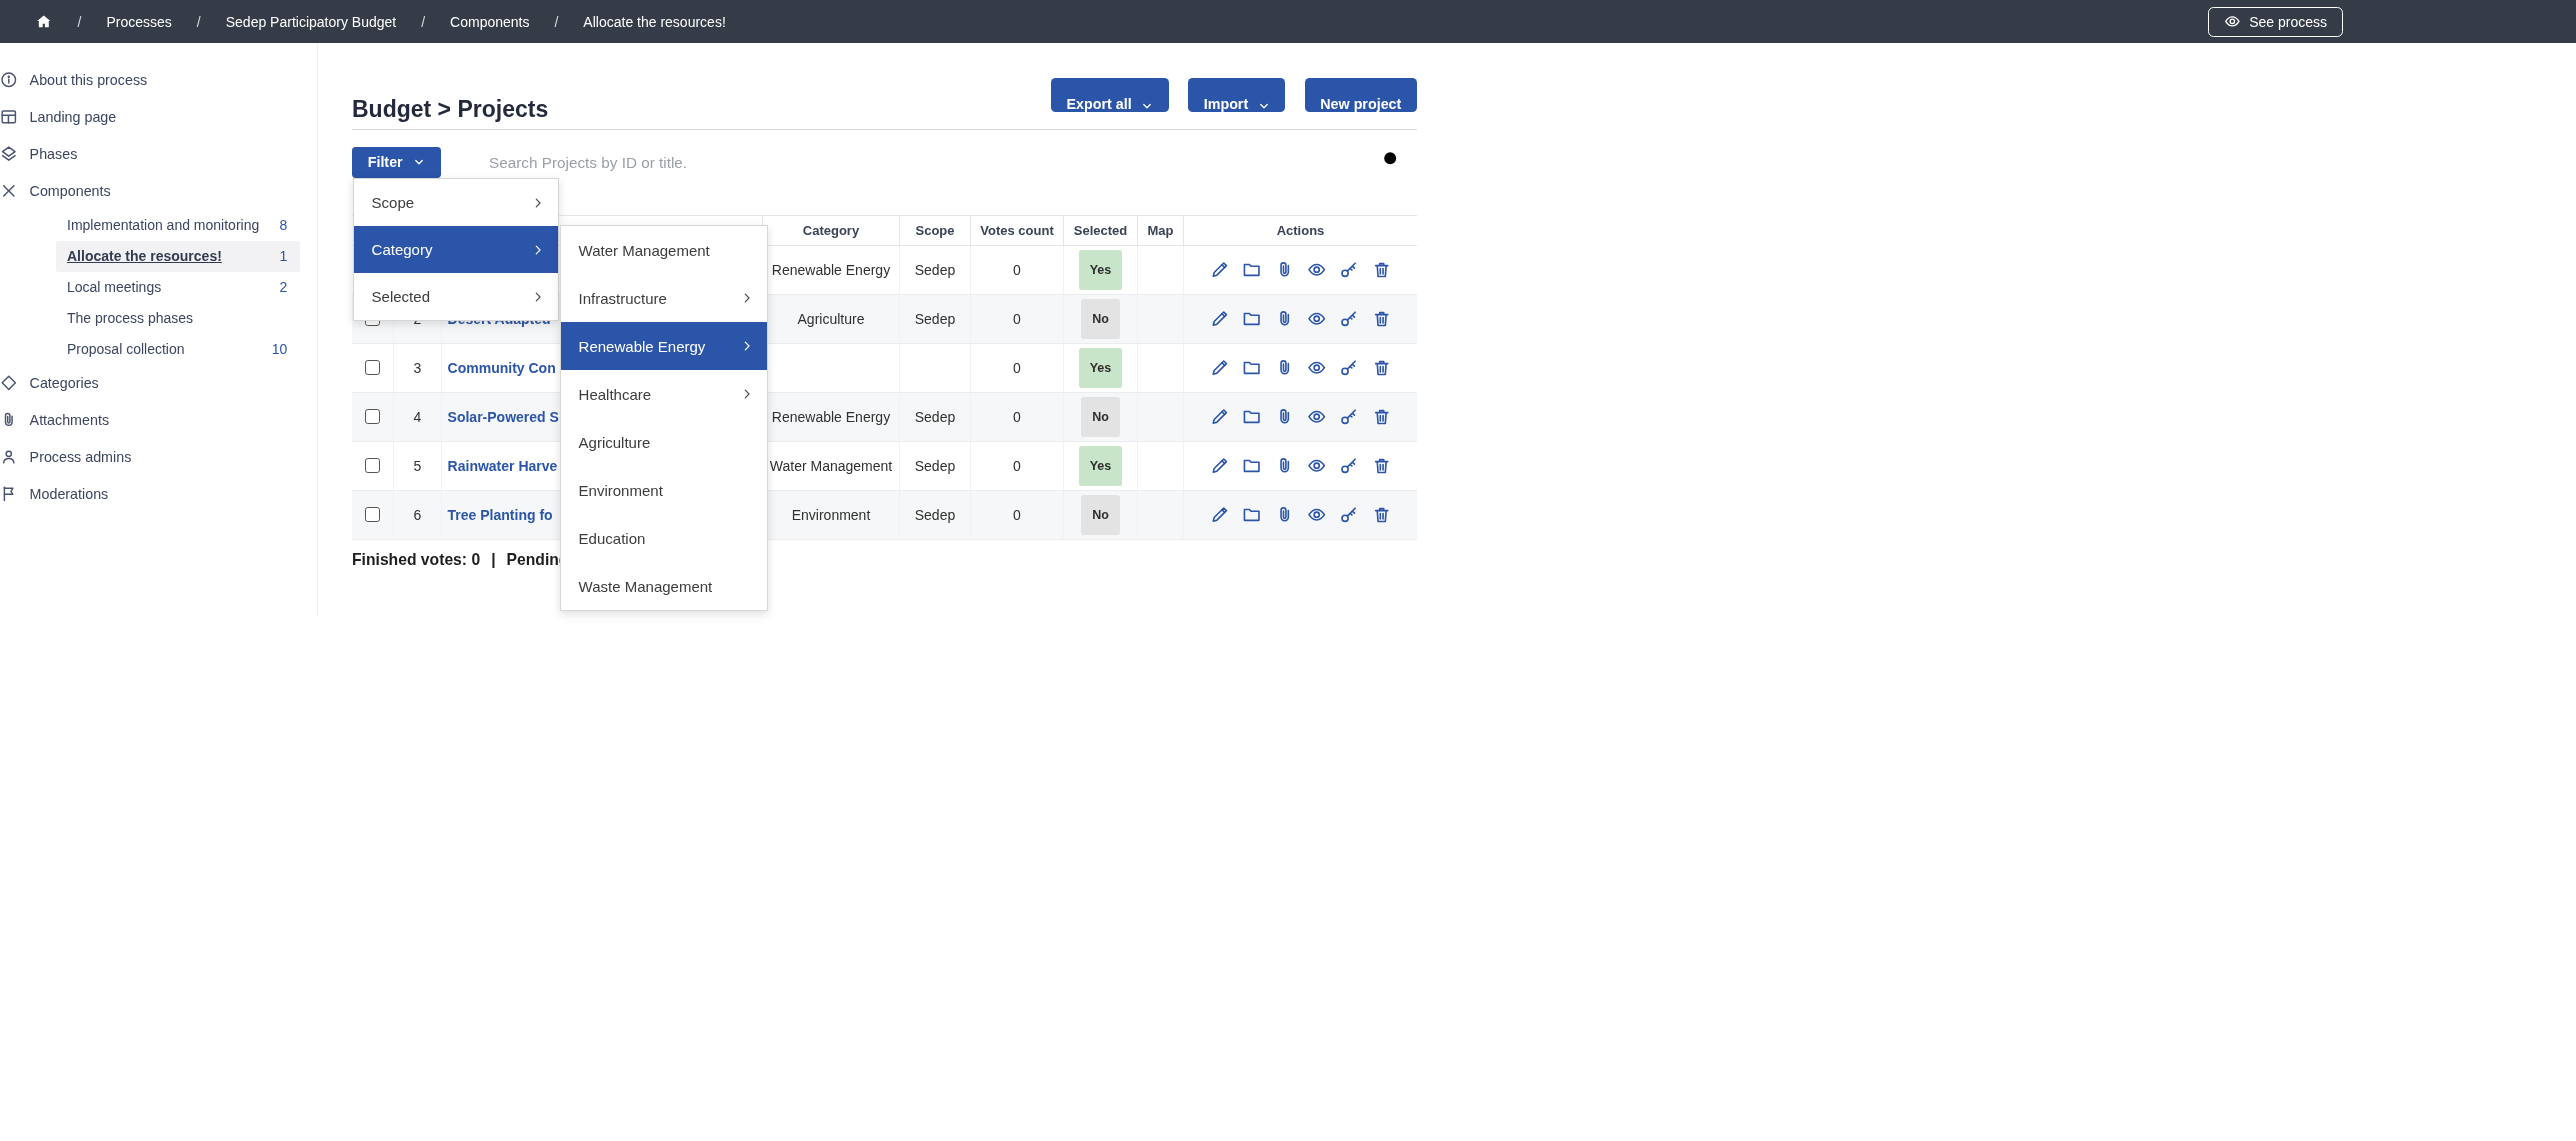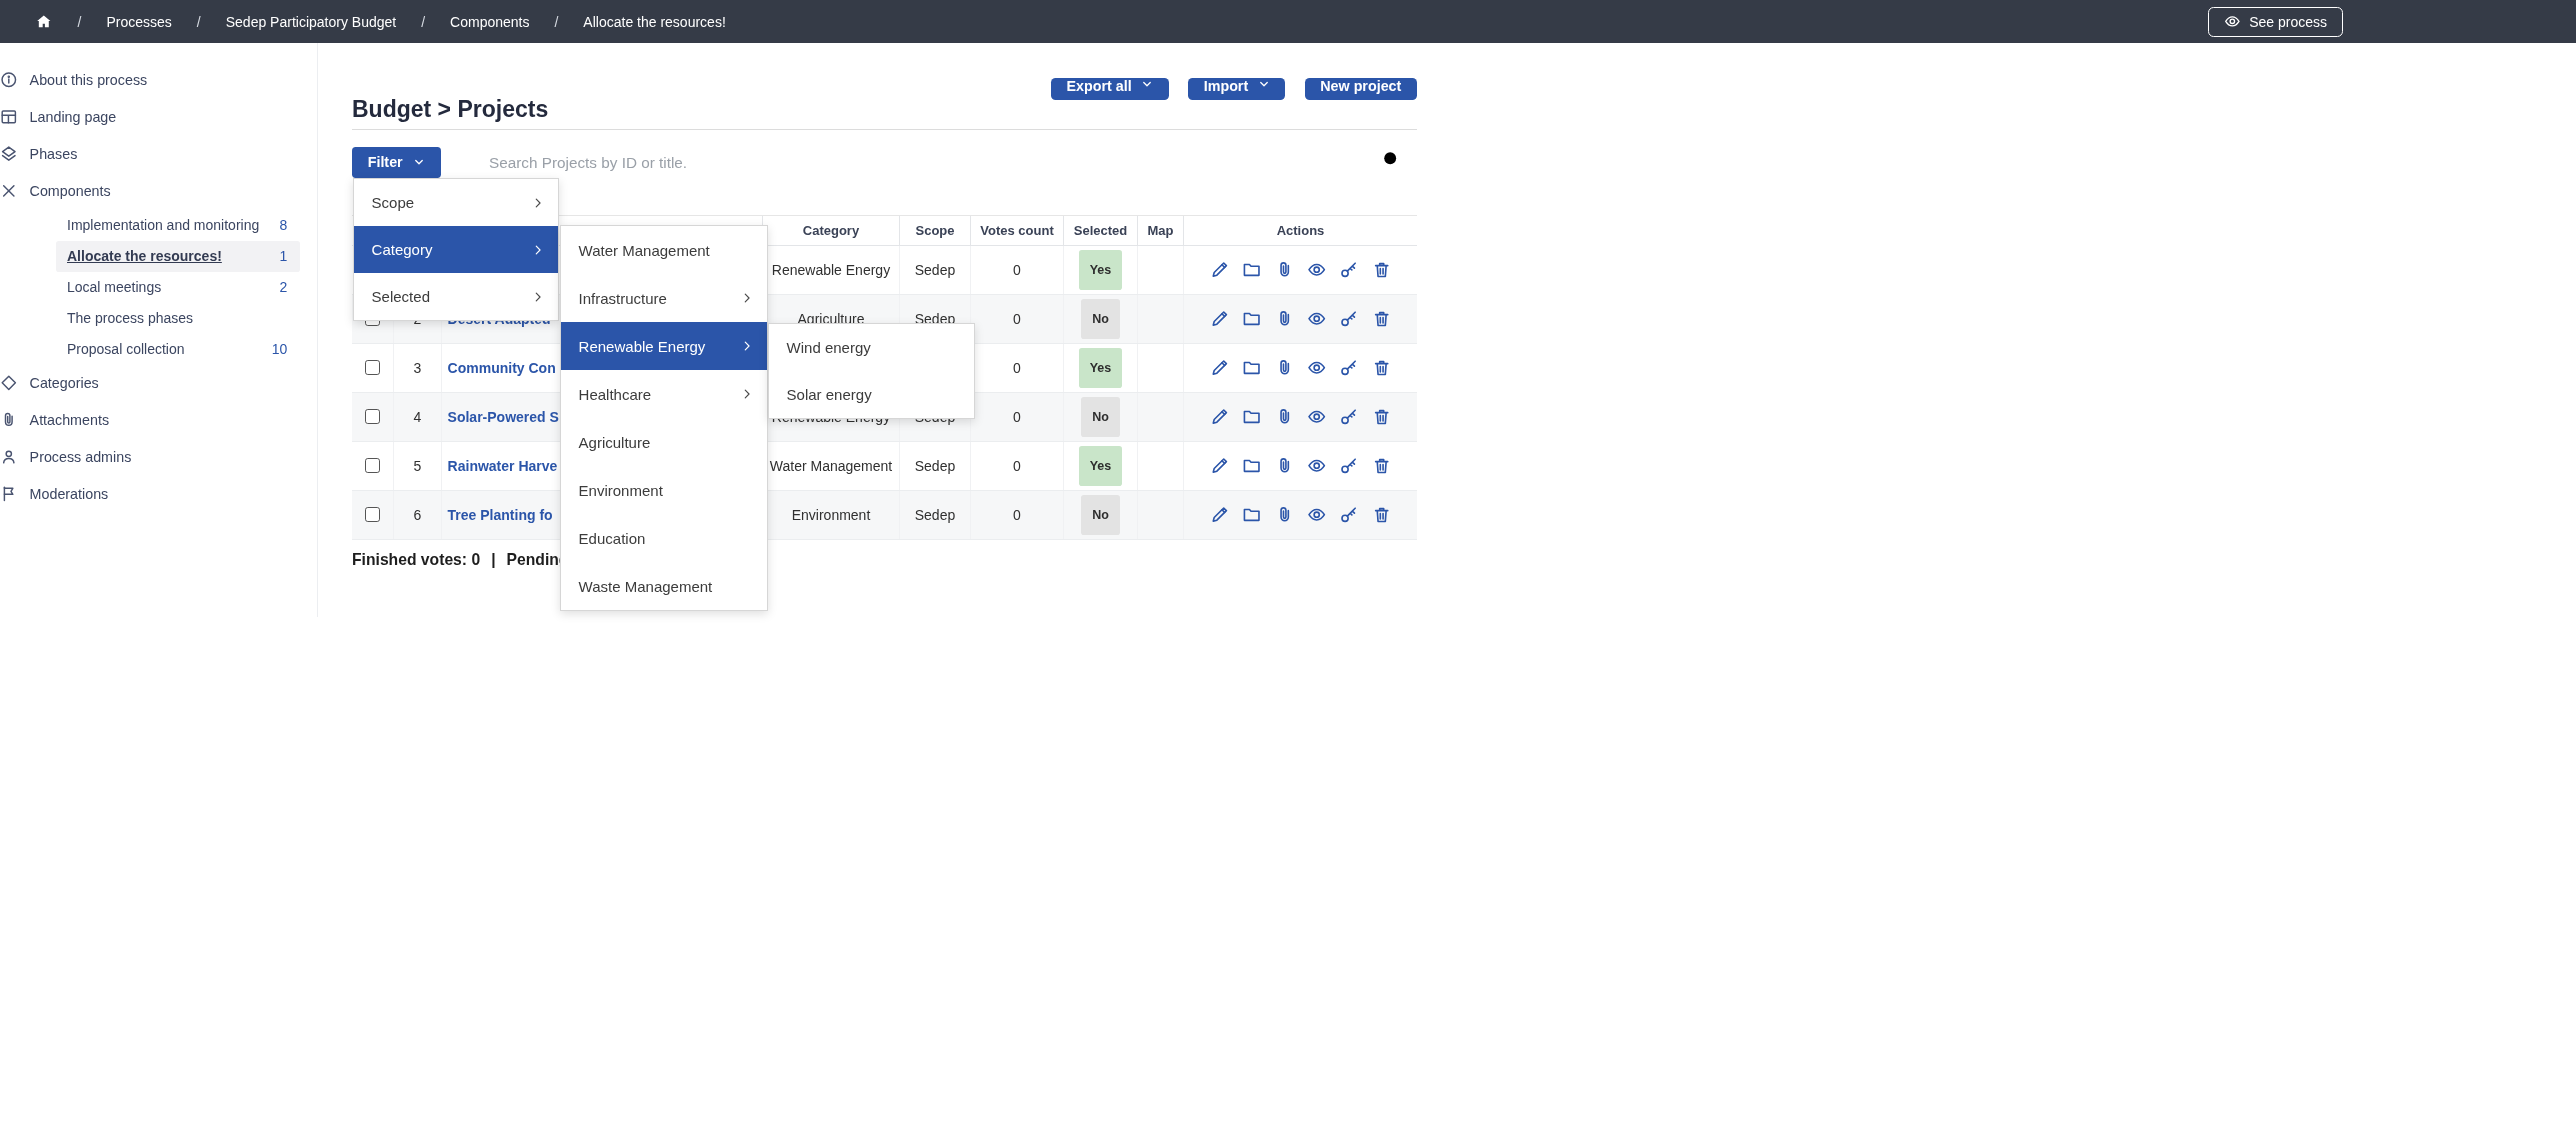--- a/index.html
+++ b/index.html
@@ -30,21 +30,21 @@
   .side-item.top .ic{width:17.6px;height:17.6px;color:#4a5470;flex:none;}
   .side-item.sub{height:31px;margin:0 16.7px 0 56px;padding:0 13px 0 11px;font-size:14px;color:#3b4560;border-radius:2.8px;}
   .side-count{margin-left:auto;color:var(--accent);font-size:14px;}
   .side-item.sub.active{background:#f2f2f4;}
   .side-item.sub.active .side-label{font-weight:bold;text-decoration:underline;color:#333b52;}
   .side-label{white-space:nowrap;}
 
   
   .page-title{position:absolute;left:352px;top:96px;margin:0;font-size:23px;font-weight:bold;color:#242a3d;}
   .header-actions{position:absolute;top:78px;right:1159px;display:flex;gap:19.4px;}
-  .btn{height:22px;display:inline-flex;align-items:flex-start;gap:9.3px;background:var(--accent);color:#fff;border:none;
+  .btn{height:34px;display:inline-flex;align-items:flex-end;gap:9.3px;background:var(--accent);color:#fff;border:none;
     border-radius:4.6px;font-size:14.3px;font-weight:bold;padding:0 15.7px;font-family:inherit;cursor:pointer;white-space:nowrap;}
   .btn .ic{width:12px;height:12px;stroke-width:2.6;}
   .divider{position:absolute;left:352px;top:129px;width:1065px;border-top:0.9px solid #dcdcdc;}
 
   .filter-btn{position:absolute;left:352px;top:147px;height:30.5px;display:inline-flex;align-items:center;gap:10.2px;
     background:var(--accent);color:#fff;border:none;border-radius:3.7px;font-size:14.3px;font-weight:bold;
     padding:0 15.7px;font-family:inherit;cursor:pointer;}
   .filter-btn .ic{width:12px;height:12px;stroke-width:2.6;}
   .search-input{position:absolute;left:487px;top:149px;width:814px;height:28px;border:none;outline:none;
     font-size:15.3px;font-family:inherit;color:#333;background:transparent;}
@@ -565,23 +565,15 @@
       <div class="menu-item">
         <span>Environment</span>
       </div>
       <div class="menu-item">
         <span>Education</span>
       </div>
       <div class="menu-item">
         <span>Waste Management</span>
       </div>
     </div>
-  <div class="menu-panel" id="renewable-menu">
-      <div class="menu-item">
-        <span>Wind energy</span>
-      </div>
-      <div class="menu-item">
-        <span>Solar energy</span>
-      </div>
-    </div>
 
 </div>
 
 
 </body></html>

